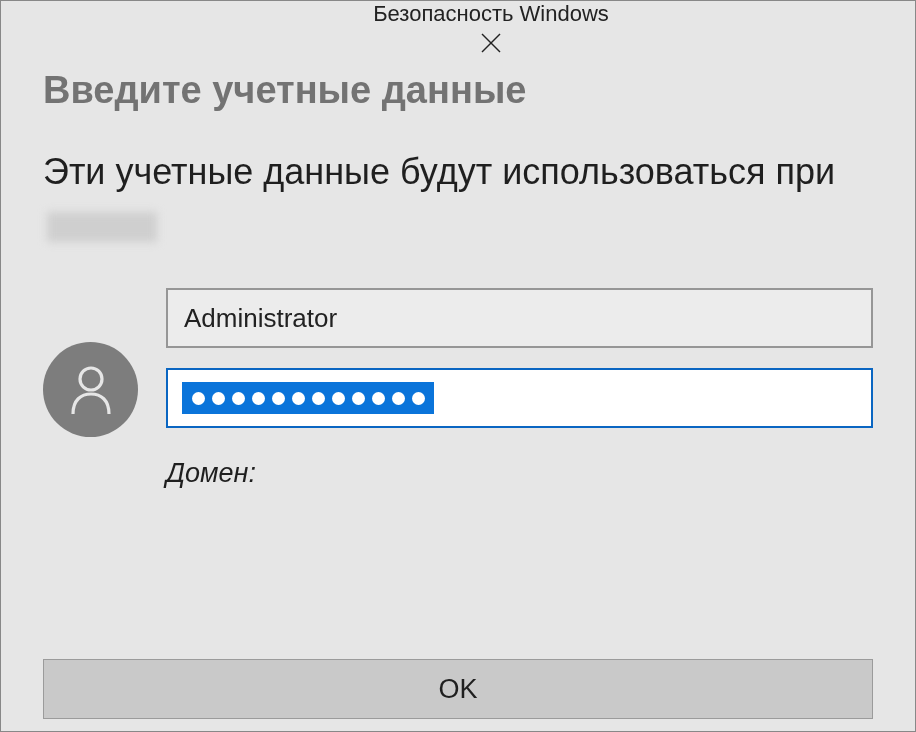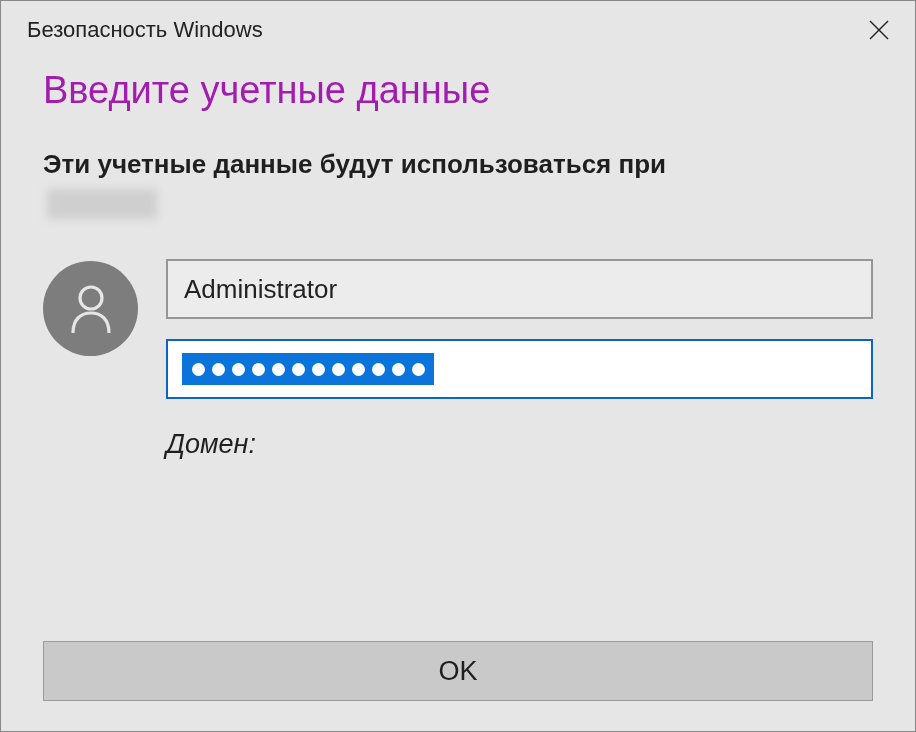--- a/index.html
+++ b/index.html
@@ -18,22 +18,23 @@
       background: #e6e6e6;
       width: 100%;
       height: 100%;
       border: 1px solid #888;
       position: relative;
     }
     .titlebar {
       display: flex;
       align-items: center;
       justify-content: space-between;
-      padding: 0 0 0 26px;
+      padding: 0 0 0 66px;
       height: 58px;
+      flex-direction: column;
     }
     .titlebar-title {
       font-size: 22px;
       color: #222;
       font-weight: 400;
     }
     .close-btn {
       width: 72px;
       height: 100%;
       display: flex;
@@ -43,43 +44,43 @@
     }
     .close-btn svg {
       width: 24px;
       height: 24px;
     }
     .content {
       padding: 10px 42px 0 42px;
     }
     .heading {
       font-size: 38px;
+      font-weight: 700;
+      color: #737373;
+      margin-bottom: 34px;
+    }
+    .subtext {
+      font-size: 36px;
       font-weight: 400;
-      color: #a21caf;
-      margin-bottom: 34px;
-    }
-    .subtext {
-      font-size: 26px;
-      font-weight: 700;
       color: #1f1f1f;
       line-height: 1.45;
       margin-bottom: 38px;
     }
     .redacted {
       display: inline-block;
       width: 110px;
       height: 30px;
       background: #cfcfcf;
       filter: blur(4px);
       vertical-align: middle;
       margin-left: 4px;
     }
     .cred-row {
       display: flex;
-      align-items: flex-start;
+      align-items: center;
       gap: 28px;
     }
     .avatar {
       width: 95px;
       height: 95px;
       border-radius: 50%;
       background: #7d7d7d;
       display: flex;
       align-items: center;
       justify-content: center;
@@ -149,21 +150,21 @@
       background: transparent;
       flex-shrink: 0;
       cursor: pointer;
     }
     .remember-label {
       font-size: 27px;
       color: #1f1f1f;
     }
     .button-row {
       position: absolute;
-      bottom: 30px;
+      bottom: 12px;
       left: 42px;
       right: 42px;
       display: flex;
       gap: 12px;
     }
     .btn {
       flex: 1;
       height: 60px;
       background: #c9c9c9;
       border: 1.5px solid #9b9b9b;

